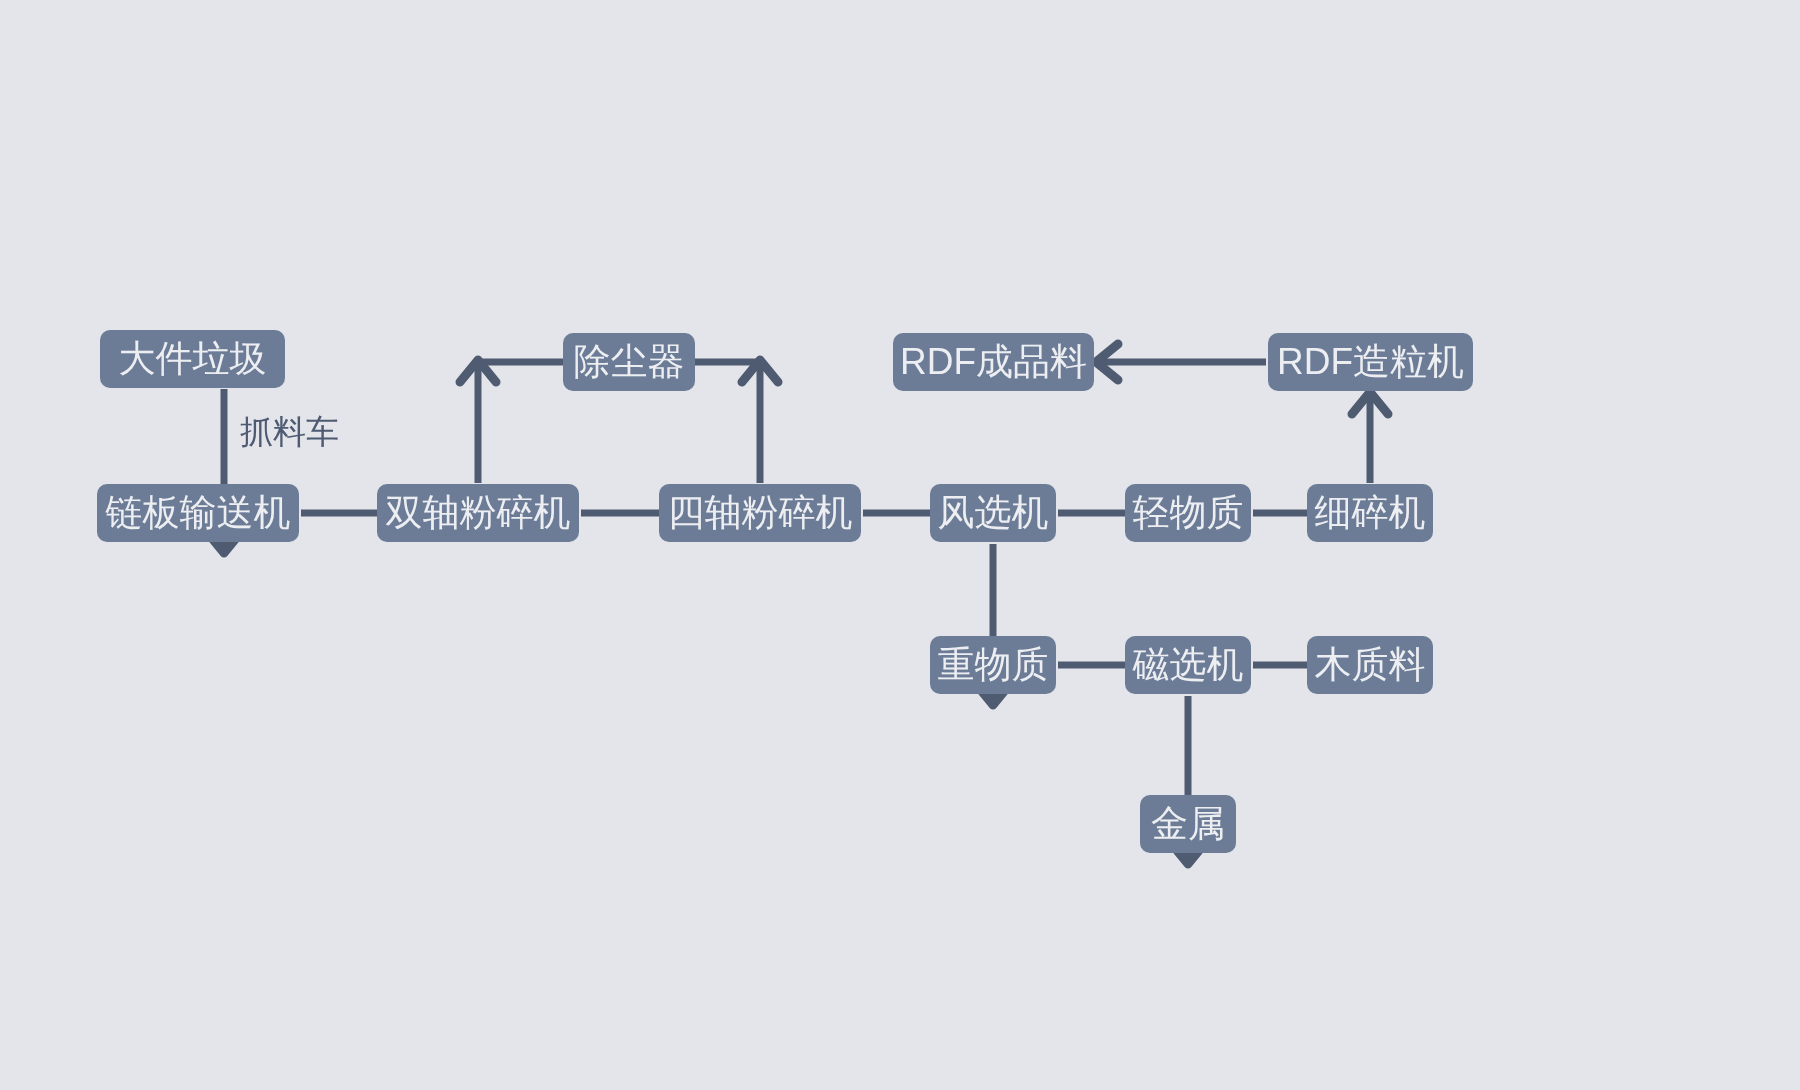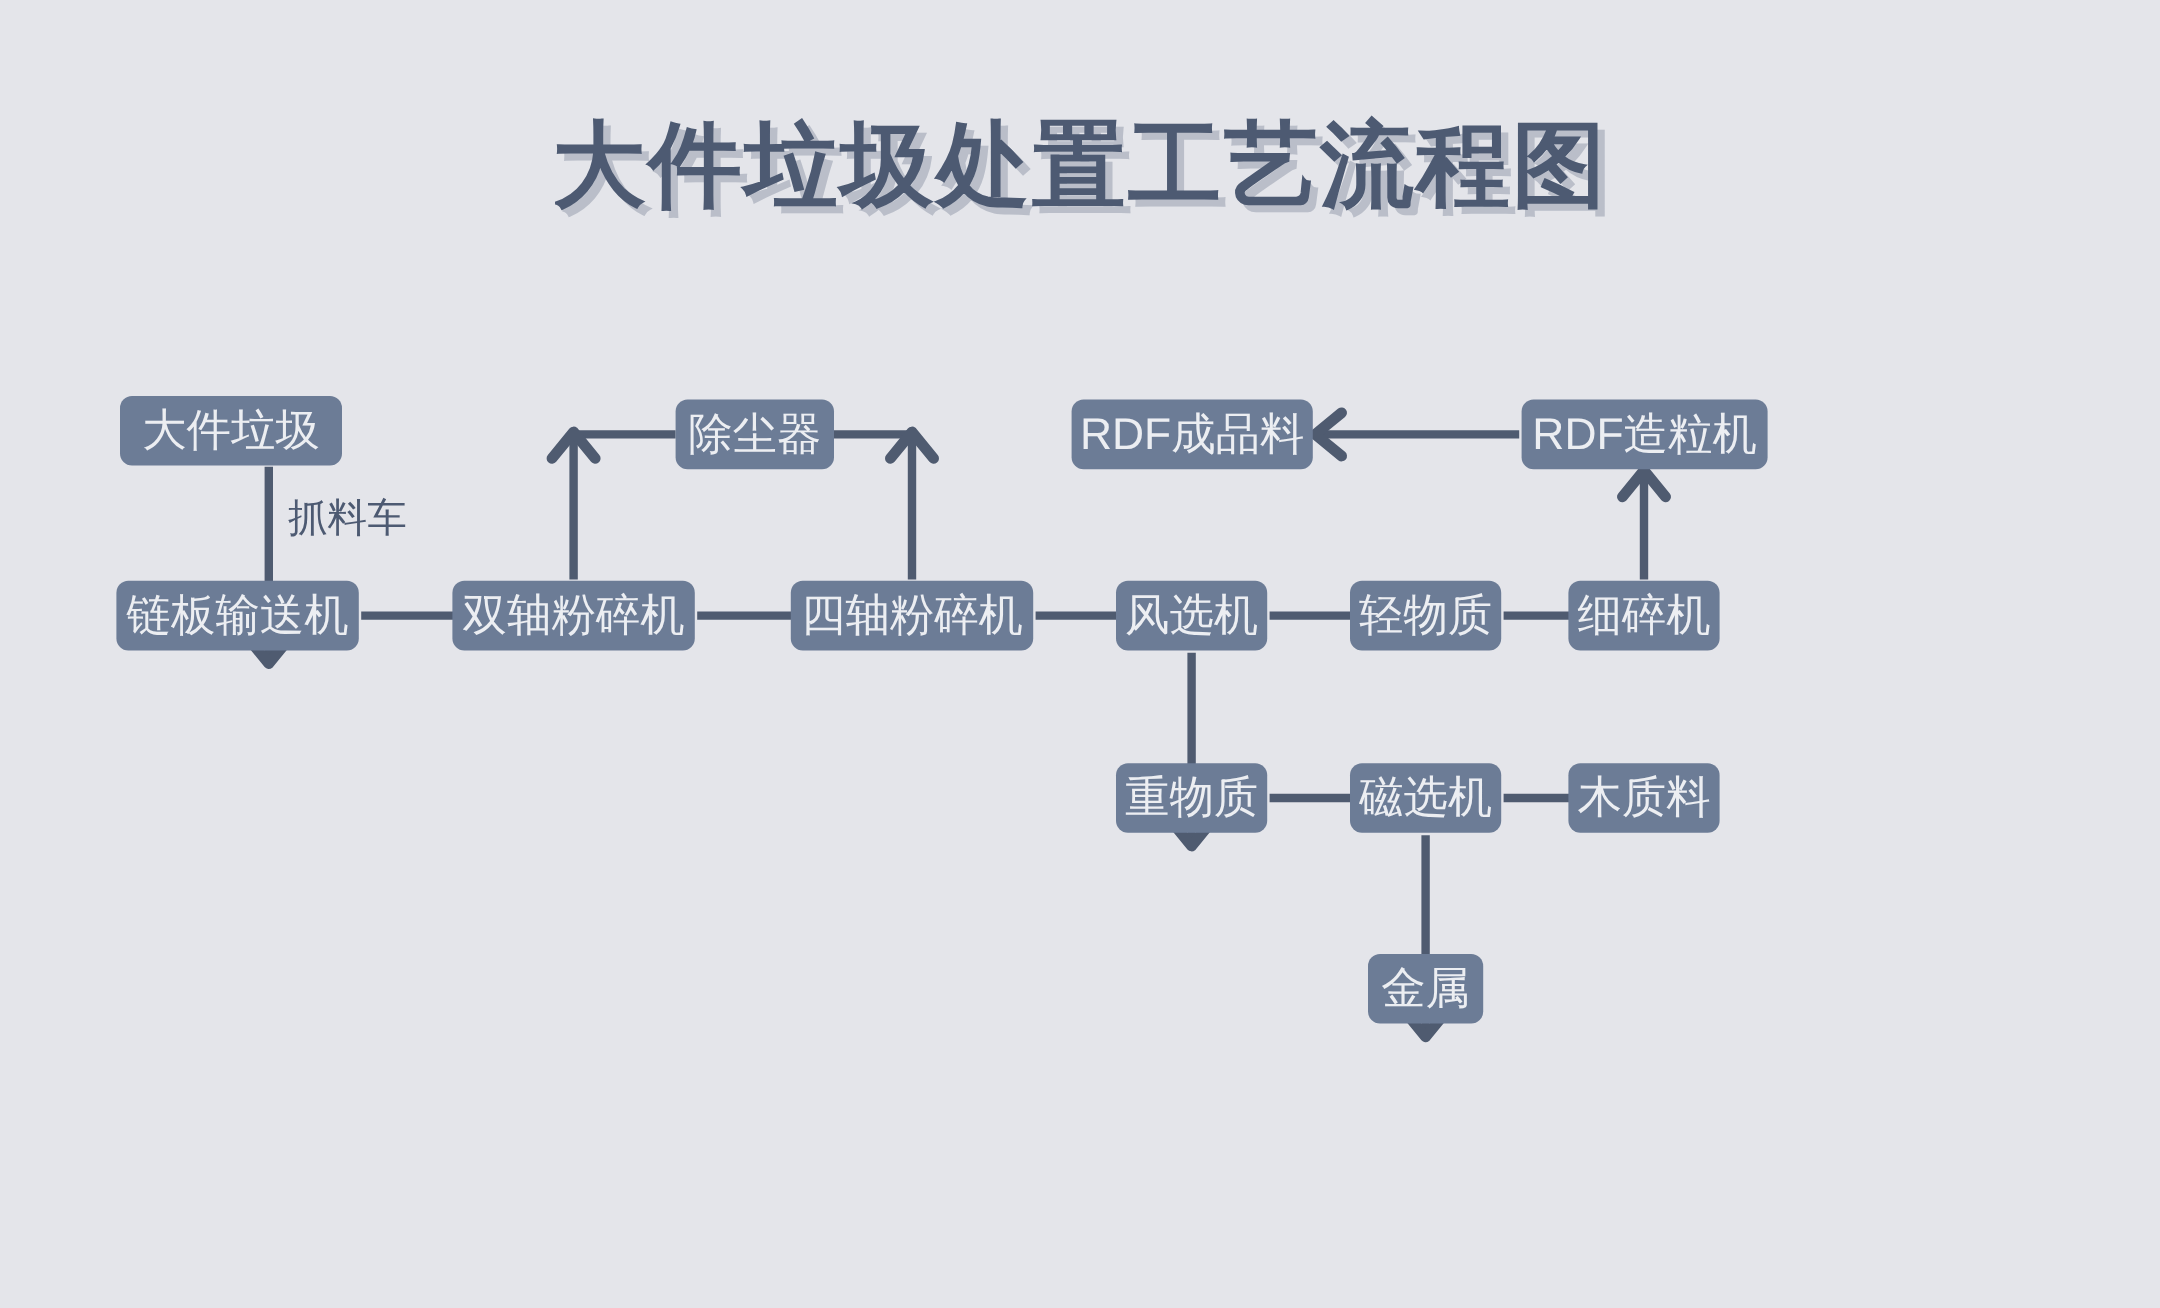--- a/index.html
+++ b/index.html
@@ -73,21 +73,20 @@
     text-anchor: start;
     dominant-baseline: middle;
     user-select: none;
   }
 </style>
 </head>
 <body>
 
 <div id="canvas">
 
-  <div class="title">大件垃圾处置工艺流程图</div>
 
   <svg class="diagram" viewBox="0 0 1800 1090">
 
     <g>
 
       <g>
         <path class="edge-line" d="M 224 389 L 224 551"></path>
         <path class="edge-head" d="M 206 531 L 224 553 L 242 531"></path>
       </g>
 

